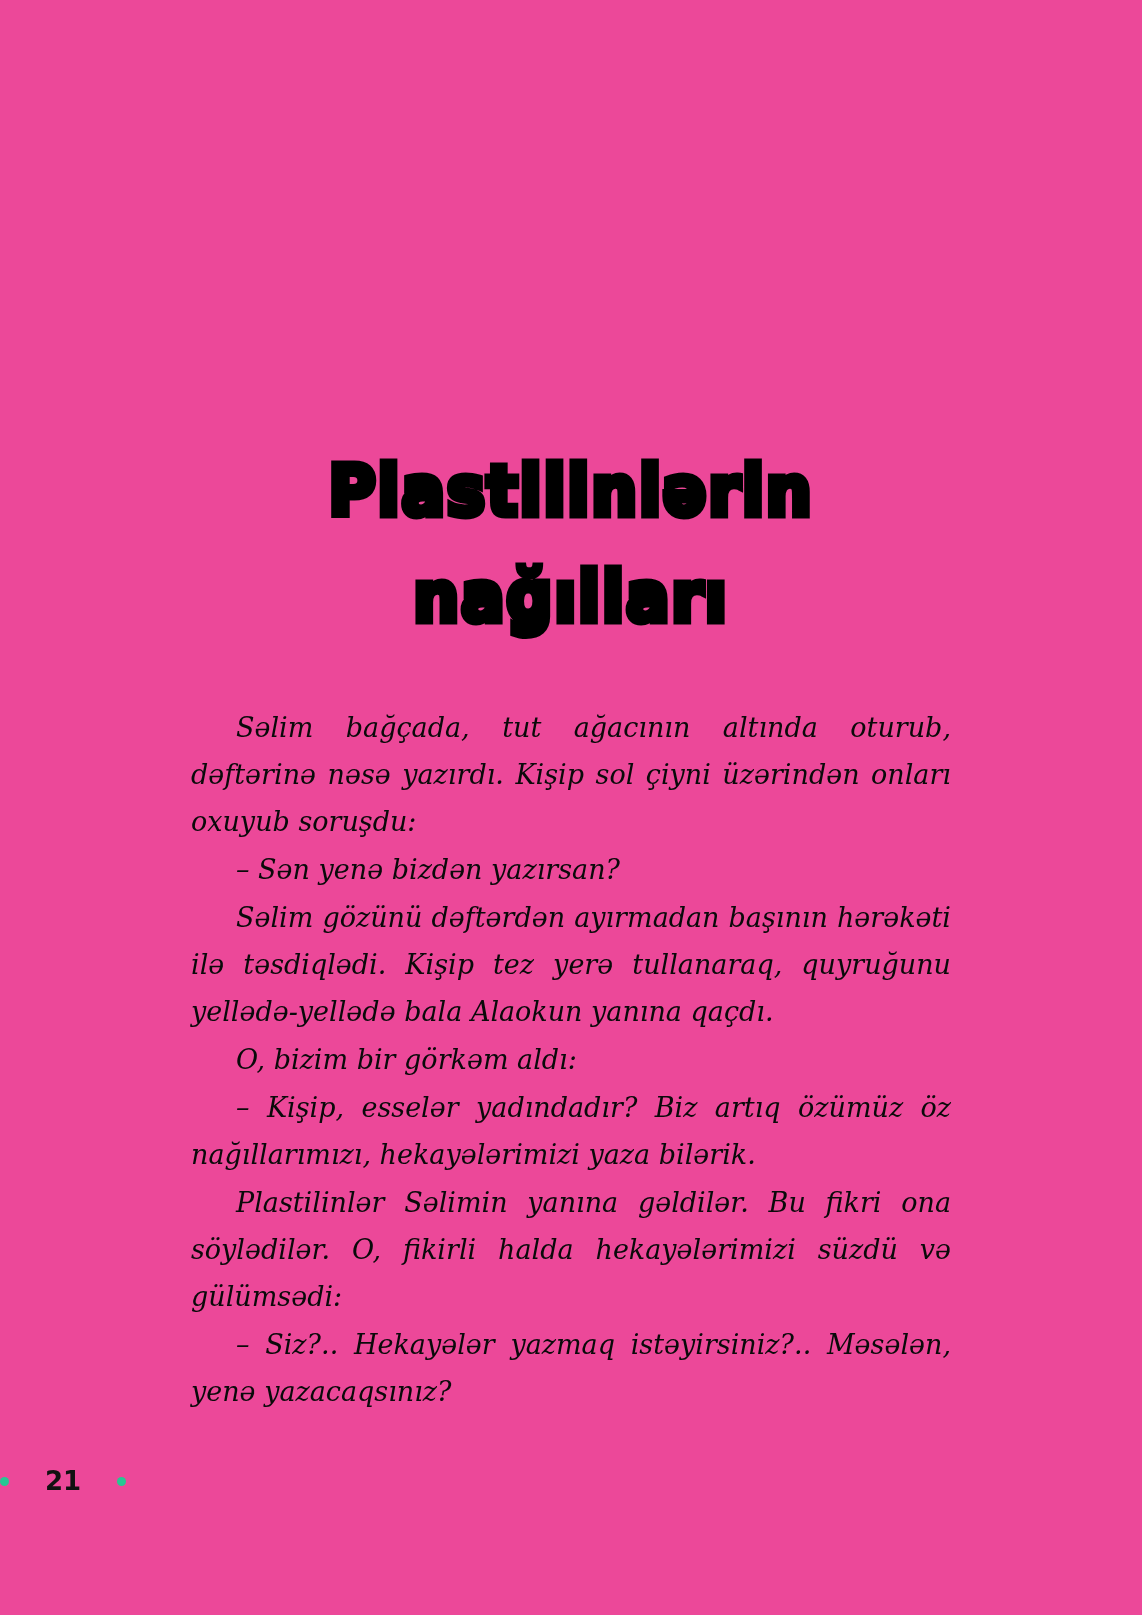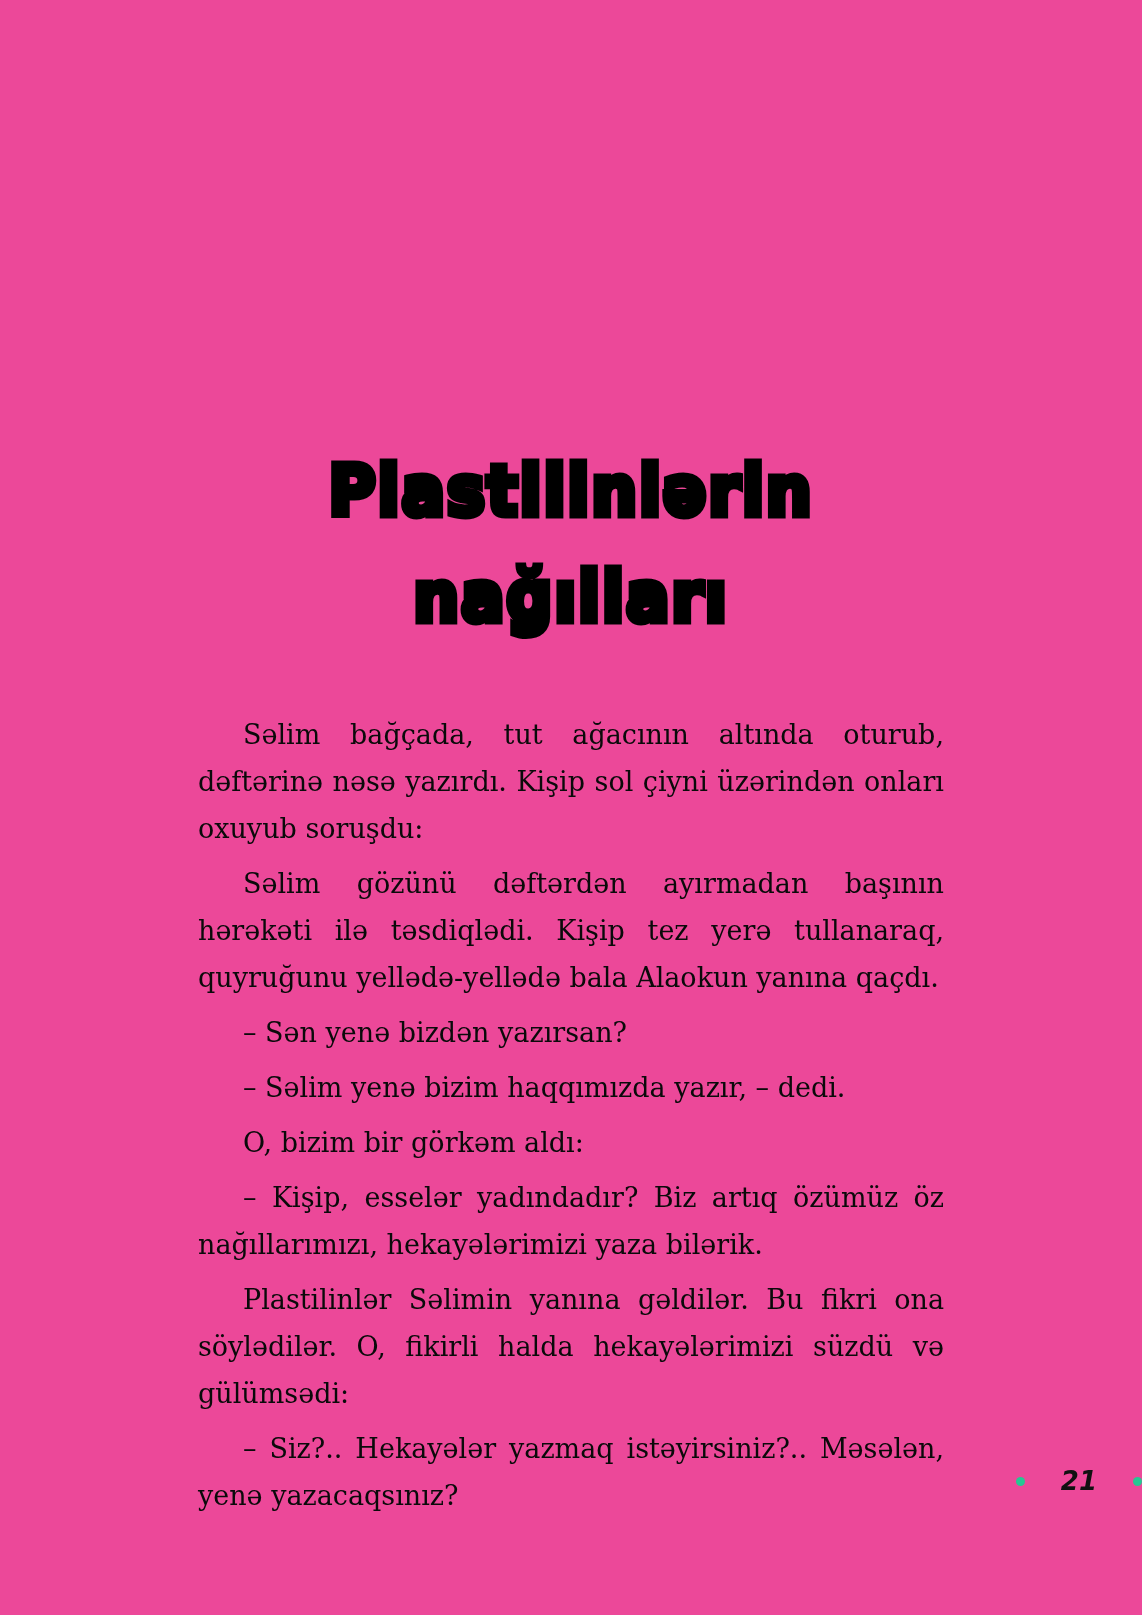--- a/index.html
+++ b/index.html
@@ -36,33 +36,33 @@
     top: 703px;
     left: 190px;
     width: 762px;
     font-family: "DejaVu Serif", serif;
     font-size: 27px;
     line-height: 47px;
     text-align: justify;
     color: #0a0a0a;
   }
   .body-text p {
-    margin: 8px;
+    margin: 1px;
     text-indent: 45px;
+    font-style: italic;
   }
   .footer {
     position: absolute;
     top: 1466px;
     left: 0;
     right: 0;
     display: flex;
-    justify-content: flex-end;
+    justify-content: flex-start;
     align-items: center;
     gap: 36px;
-    font-style: italic;
   }
   .footer .dot {
     width: 9px;
     height: 9px;
     border-radius: 50%;
     background: #27c793;
   }
   .footer .page-num {
     font-family: "DejaVu Sans", sans-serif;
     font-weight: bold;
@@ -75,23 +75,22 @@
 
 <div class="page">
 
   <div class="title-block">
     <div>Plastilinlərin</div>
     <div>nağılları</div>
   </div>
 
   <div class="body-text">
     <p>Səlim bağçada, tut ağacının altında oturub, dəftərinə nəsə yazırdı. Kişip sol çiyni üzərindən onları oxuyub soruşdu:</p>
+    <p>– Sən yenə bizdən yazırsan?</p>
     <p>Səlim gözünü dəftərdən ayırmadan başının hərəkəti ilə təsdiqlədi. Kişip tez yerə tullanaraq, quyruğunu yellədə-yellədə bala Alaokun yanına qaçdı.</p>
-    <p>– Sən yenə bizdən yazırsan?</p>
-    <p>– Səlim yenə bizim haqqımızda yazır, – dedi.</p>
     <p>O, bizim bir görkəm aldı:</p>
     <p>– Kişip, esselər yadındadır? Biz artıq özümüz öz nağıllarımızı, hekayələrimizi yaza bilərik.</p>
     <p>Plastilinlər Səlimin yanına gəldilər. Bu fikri ona söylədilər. O, fikirli halda hekayələrimizi süzdü və gülümsədi:</p>
     <p>– Siz?.. Hekayələr yazmaq istəyirsiniz?.. Məsələn, yenə yazacaqsınız?</p>
   </div>
 
   <div class="footer">
     <span class="dot" style="background: rgb(39, 199, 147);"></span>
     <span class="page-num">21</span>
     <span class="dot" style="background: rgb(39, 199, 147);"></span>

